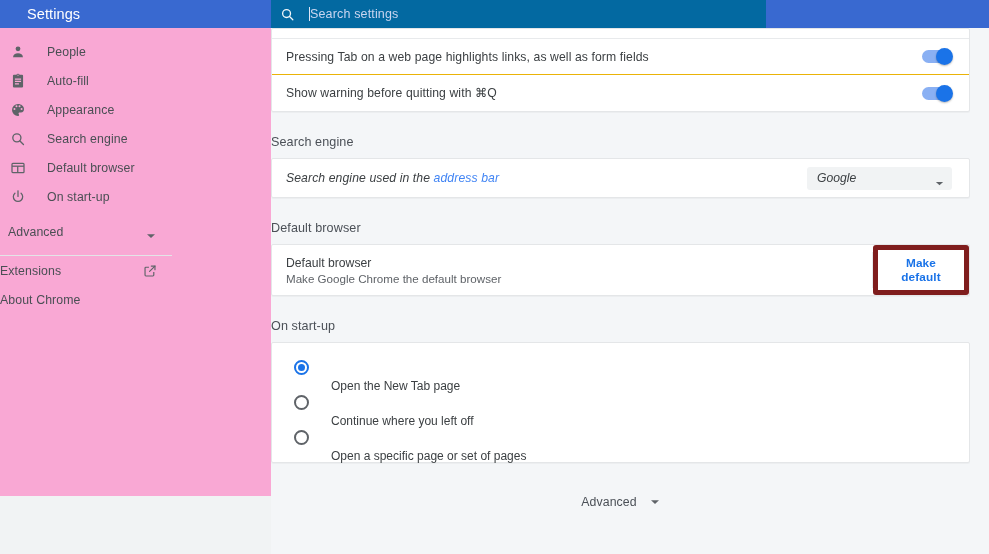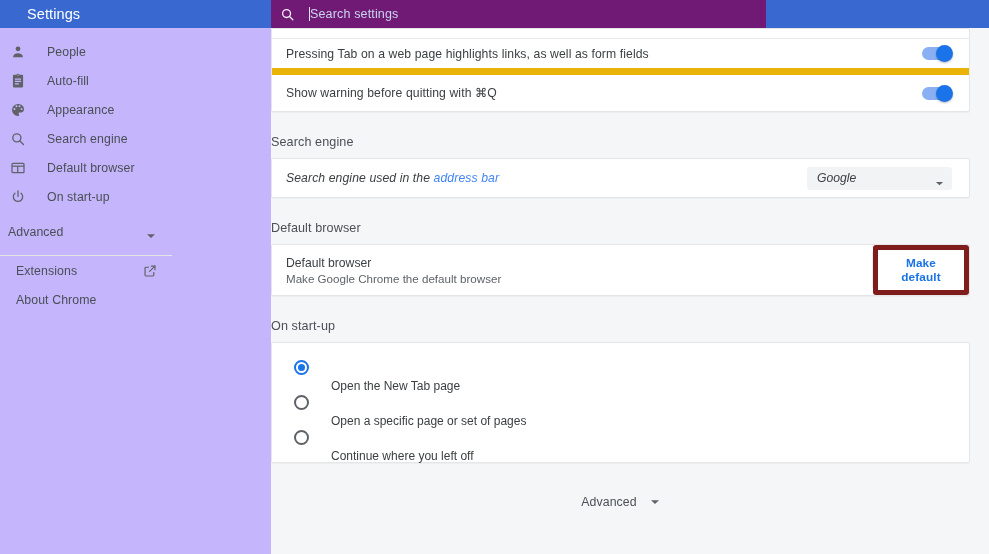--- a/index.html
+++ b/index.html
@@ -28,21 +28,21 @@
     font-weight: 500;
     margin-left: 27px;
     letter-spacing: .1px;
   }
   .search-wrap {
     position: absolute;
     left: 271px;
     top: 0;
     width: 495px;
     height: 28px;
-    background: #701a75;
+    background: #0369a1;
     display: flex;
     align-items: center;
     padding-left: 9px;
   }
   .search-icon { width: 15px; height: 15px; flex: 0 0 auto; opacity: .95; }
   .search-field {
     position: relative;
     flex: 1;
     height: 28px;
     display: flex;
@@ -61,22 +61,22 @@
     color: #c9d5f0;
     font-size: 12.5px;
     letter-spacing: .15px;
   }
 
   
   .sidebar {
     position: absolute;
     top: 28px; left: 0;
     width: 271px;
-    height: 526px;
-    background: #c4b5fd;
+    height: 468px;
+    background: #f9a8d4;
     padding-top: 9px;
   }
   .nav-item {
     height: 29px;
     display: flex;
     align-items: center;
     padding-left: 8px;
     cursor: pointer;
   }
   .nav-ico {
@@ -113,21 +113,21 @@
     height: 1px;
     background: #e3e5e7;
     margin: 9px 0 0 0;
     width: 172px;
   }
 
   .nav-plain {
     height: 29px;
     display: flex;
     align-items: center;
-    padding-left: 16px;
+    padding-left: 0;
     cursor: pointer;
   }
   .nav-plain:first-of-type { margin-top: 8px; }
   .nav-plain .nav-label { }
   .ext-ico {
     margin-left: auto;
     margin-right: 114px;
     width: 14px; height: 14px;
   }
 
@@ -154,21 +154,21 @@
     color: #4b5057;
     padding: 0 0 9px 0;
     letter-spacing: .1px;
   }
 
   .row {
     display: flex;
     align-items: center;
     min-height: 36px;
     padding: 0 17px 0 14px;
-    border-bottom: 7px solid #eab308;
+    border-bottom: 1px solid #eab308;
   }
   .row:last-child { border-bottom: none; gap: 48px; }
   .row-label {
     font-size: 12.2px;
     color: #3c4043;
     letter-spacing: .1px;
   }
   .row-spacer { flex: 1; }
 
   
@@ -450,25 +450,25 @@
 
   <div style="padding-top:23px;">
     <div class="section-title">On start-up</div>
     <div class="card" style="padding:7px 0 7px 0;">
       <div class="radio-row">
         <span class="radio on"></span>
         <span class="radio-label">Open the New Tab page</span>
       </div>
       <div class="radio-row">
         <span class="radio"></span>
-        <span class="radio-label">Open a specific page or set of pages</span>
+        <span class="radio-label">Continue where you left off</span>
       </div>
       <div class="radio-row">
         <span class="radio"></span>
-        <span class="radio-label">Continue where you left off</span>
+        <span class="radio-label">Open a specific page or set of pages</span>
       </div>
     </div>
   </div>
 
   <div style="padding-top:30px;">
     <div class="adv-bottom" style="margin-right:19px;">
       <span class="adv-bottom-label">Advanced</span>
       <span>
         <svg viewBox="0 0 10 10" width="10" height="10">
             <path d="M1 3.3 L5 7 L9 3.3 Z" fill="#5f6368"></path>

